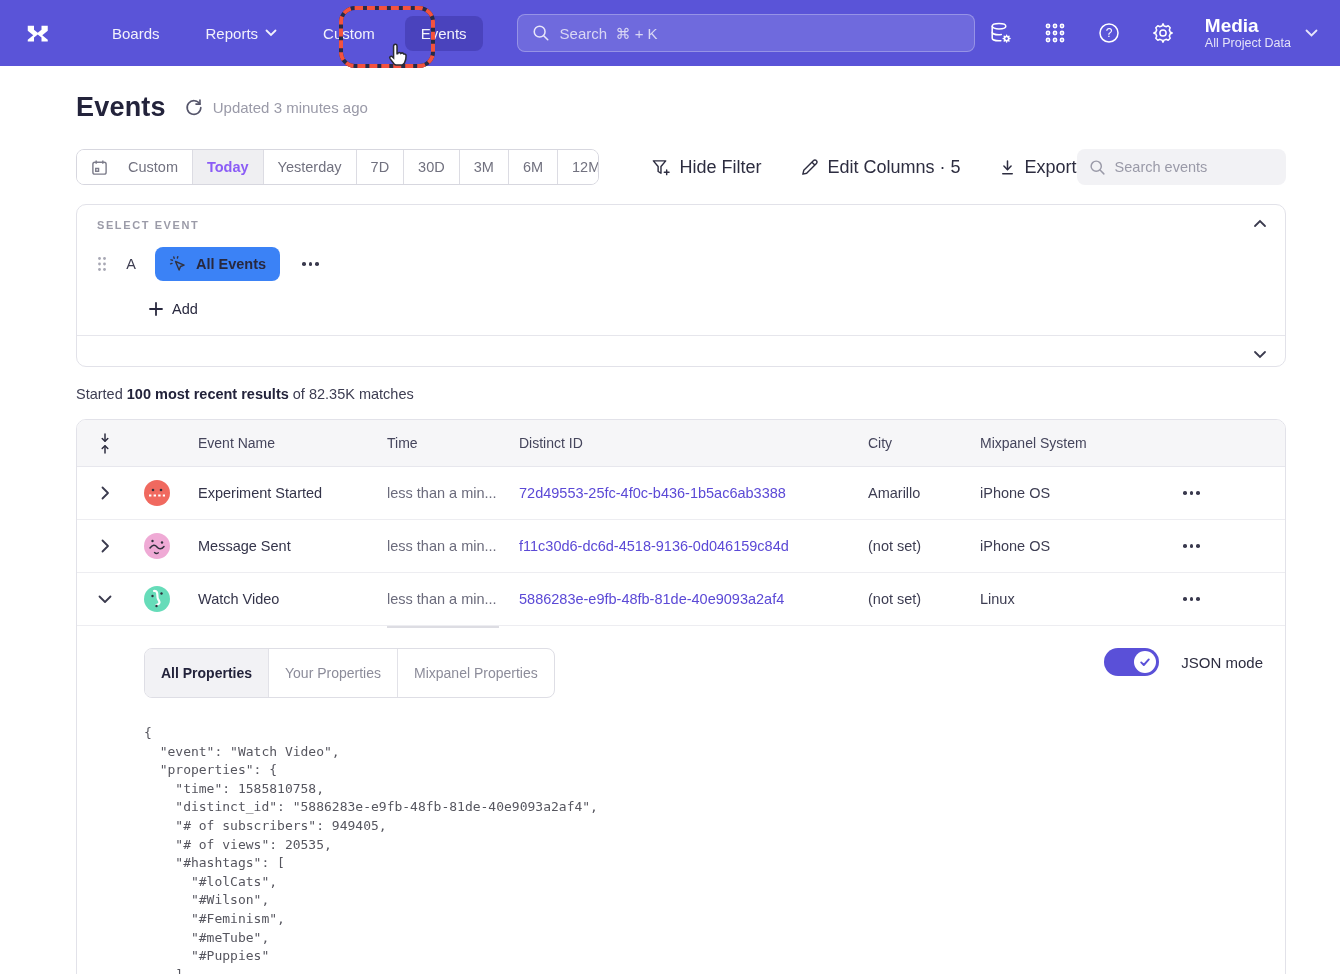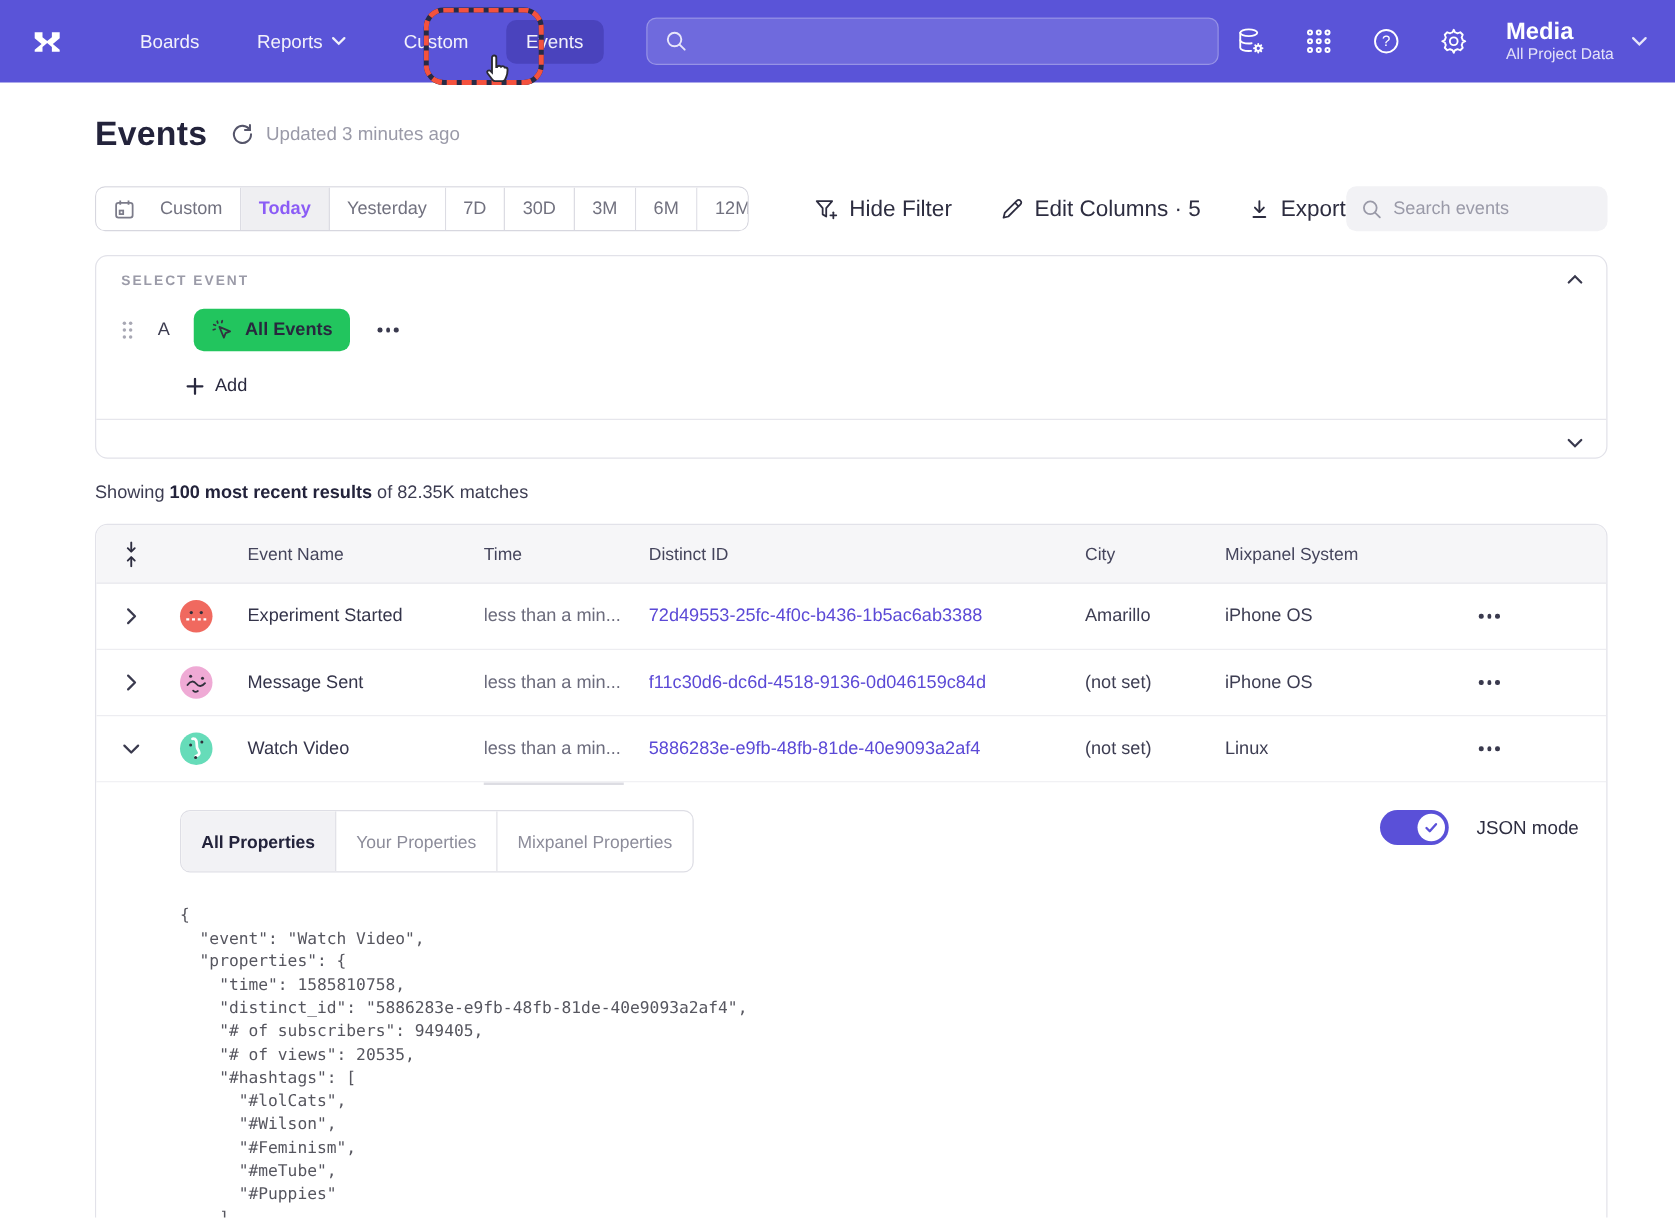--- a/index.html
+++ b/index.html
@@ -45,21 +45,21 @@
   .events-search input::placeholder { color:#9a9aa8; }
 
   
   .query-card { border:1px solid #e2e2e9; border-radius:10px; background:#fff; margin-bottom:19px; }
   .qc-section { padding:14px 20px 18px 20px; position:relative; }
   .qc-label { font-size:11px; font-weight:700; letter-spacing:1.6px; color:#9b9ba8; }
   .qc-chevron { position:absolute; top:14px; right:18px; cursor:pointer; }
   .event-row { display:flex; align-items:center; margin-top:16px; gap:18px; }
   .drag-handle { cursor:grab; display:flex; }
   .row-letter { font-size:14.5px; color:#3c3c50; width:12px; text-align:center; }
-  .event-chip { display:flex; align-items:center; gap:9px; background:#22c55e; border-radius:8px; padding:8px 14px; font-size:14.5px; font-weight:700; color:#28283e; cursor:pointer; }
+  .event-chip { display:flex; align-items:center; gap:9px; background:#3b82f6; border-radius:8px; padding:8px 14px; font-size:14.5px; font-weight:700; color:#28283e; cursor:pointer; }
   .more-dots { display:flex; gap:3px; cursor:pointer; padding:4px; }
   .more-dots i { width:3.5px; height:3.5px; border-radius:50%; background:#3a3a4e; }
   .add-btn { display:flex; align-items:center; gap:9px; margin:20px 0 0 52px; font-size:14.5px; font-weight:500; color:#28283e; cursor:pointer; }
   .qc-divider { border-top:1px solid #e6e6ec; }
   .filters-section { padding:15px 20px; position:relative; }
 
   
   .summary { font-size:14.5px; color:#3d3d52; margin-bottom:17px; }
   .summary b { color:#23233b; }
 
@@ -119,20 +119,21 @@
       </div>
     <div class="nav-item active">
         <span>Events</span>
       </div>
   </div>
   <div class="nav-search">
     <svg width="18" height="18" viewBox="0 0 20 20" fill="none" stroke="#e8e6fa" stroke-width="1.7" stroke-linecap="round">
         <circle cx="8.5" cy="8.5" r="6"></circle>
         <line x1="13" y1="13" x2="17.5" y2="17.5"></line>
       </svg>
+    <input type="text" placeholder="Search  ⌘ + K" style="">
   </div>
   <div class="nav-right">
     <div class="nav-icon">
       <svg width="24" height="24" viewBox="0 0 24 24" fill="none" stroke="#ffffff" stroke-width="1.5" stroke-linecap="round">
           <ellipse cx="10" cy="5.2" rx="6.8" ry="2.7"></ellipse>
           <path d="M3.2 5.2v6c0 1.4 3 2.6 6.8 2.6.8 0 1.6-.1 2.3-.2"></path>
           <path d="M3.2 11.2v6c0 1.4 3 2.6 6.8 2.6.7 0 1.3 0 1.9-.1"></path>
           <circle cx="17.6" cy="17.6" r="2.1"></circle>
           <path d="M17.6 14.2v1.1M17.6 19.9v1.1M21 17.6h-1.1M15.3 17.6h-1.1M20 15.2l-.8.8M16 19.2l-.8.8M20 20l-.8-.8M16 16l-.8-.8"></path>
         </svg>
@@ -307,21 +308,21 @@
     <div class="qc-divider"></div>
     <div class="filters-section">
       <div class="qc-chevron">
         <svg width="14" height="9" viewBox="0 0 14 9" fill="none" stroke="#3a3a4e" stroke-width="1.8" stroke-linecap="round">
             <polyline points="2,2 7,7 12,2"></polyline>
           </svg>
       </div>
     </div>
   </div>
 
-  <div class="summary"><span>Showing </span><b>100 most recent results</b><span> of 82.35K matches</span></div>
+  <div class="summary"><span>Started </span><b>100 most recent results</b><span> of 82.35K matches</span></div>
 
   <div class="table-card">
     <div class="tgrid thead">
       <div class="cell-center">
         <svg width="14" height="21" viewBox="0 0 14 21" fill="none" stroke="#2d2d40" stroke-width="1.5" stroke-linecap="round" stroke-linejoin="round">
             <line x1="7" y1="1" x2="7" y2="8"></line>
             <polyline points="4.2,5.5 7,8.3 9.8,5.5"></polyline>
             <line x1="7" y1="20" x2="7" y2="13"></line>
             <polyline points="4.2,15.5 7,12.7 9.8,15.5"></polyline>
           </svg>

